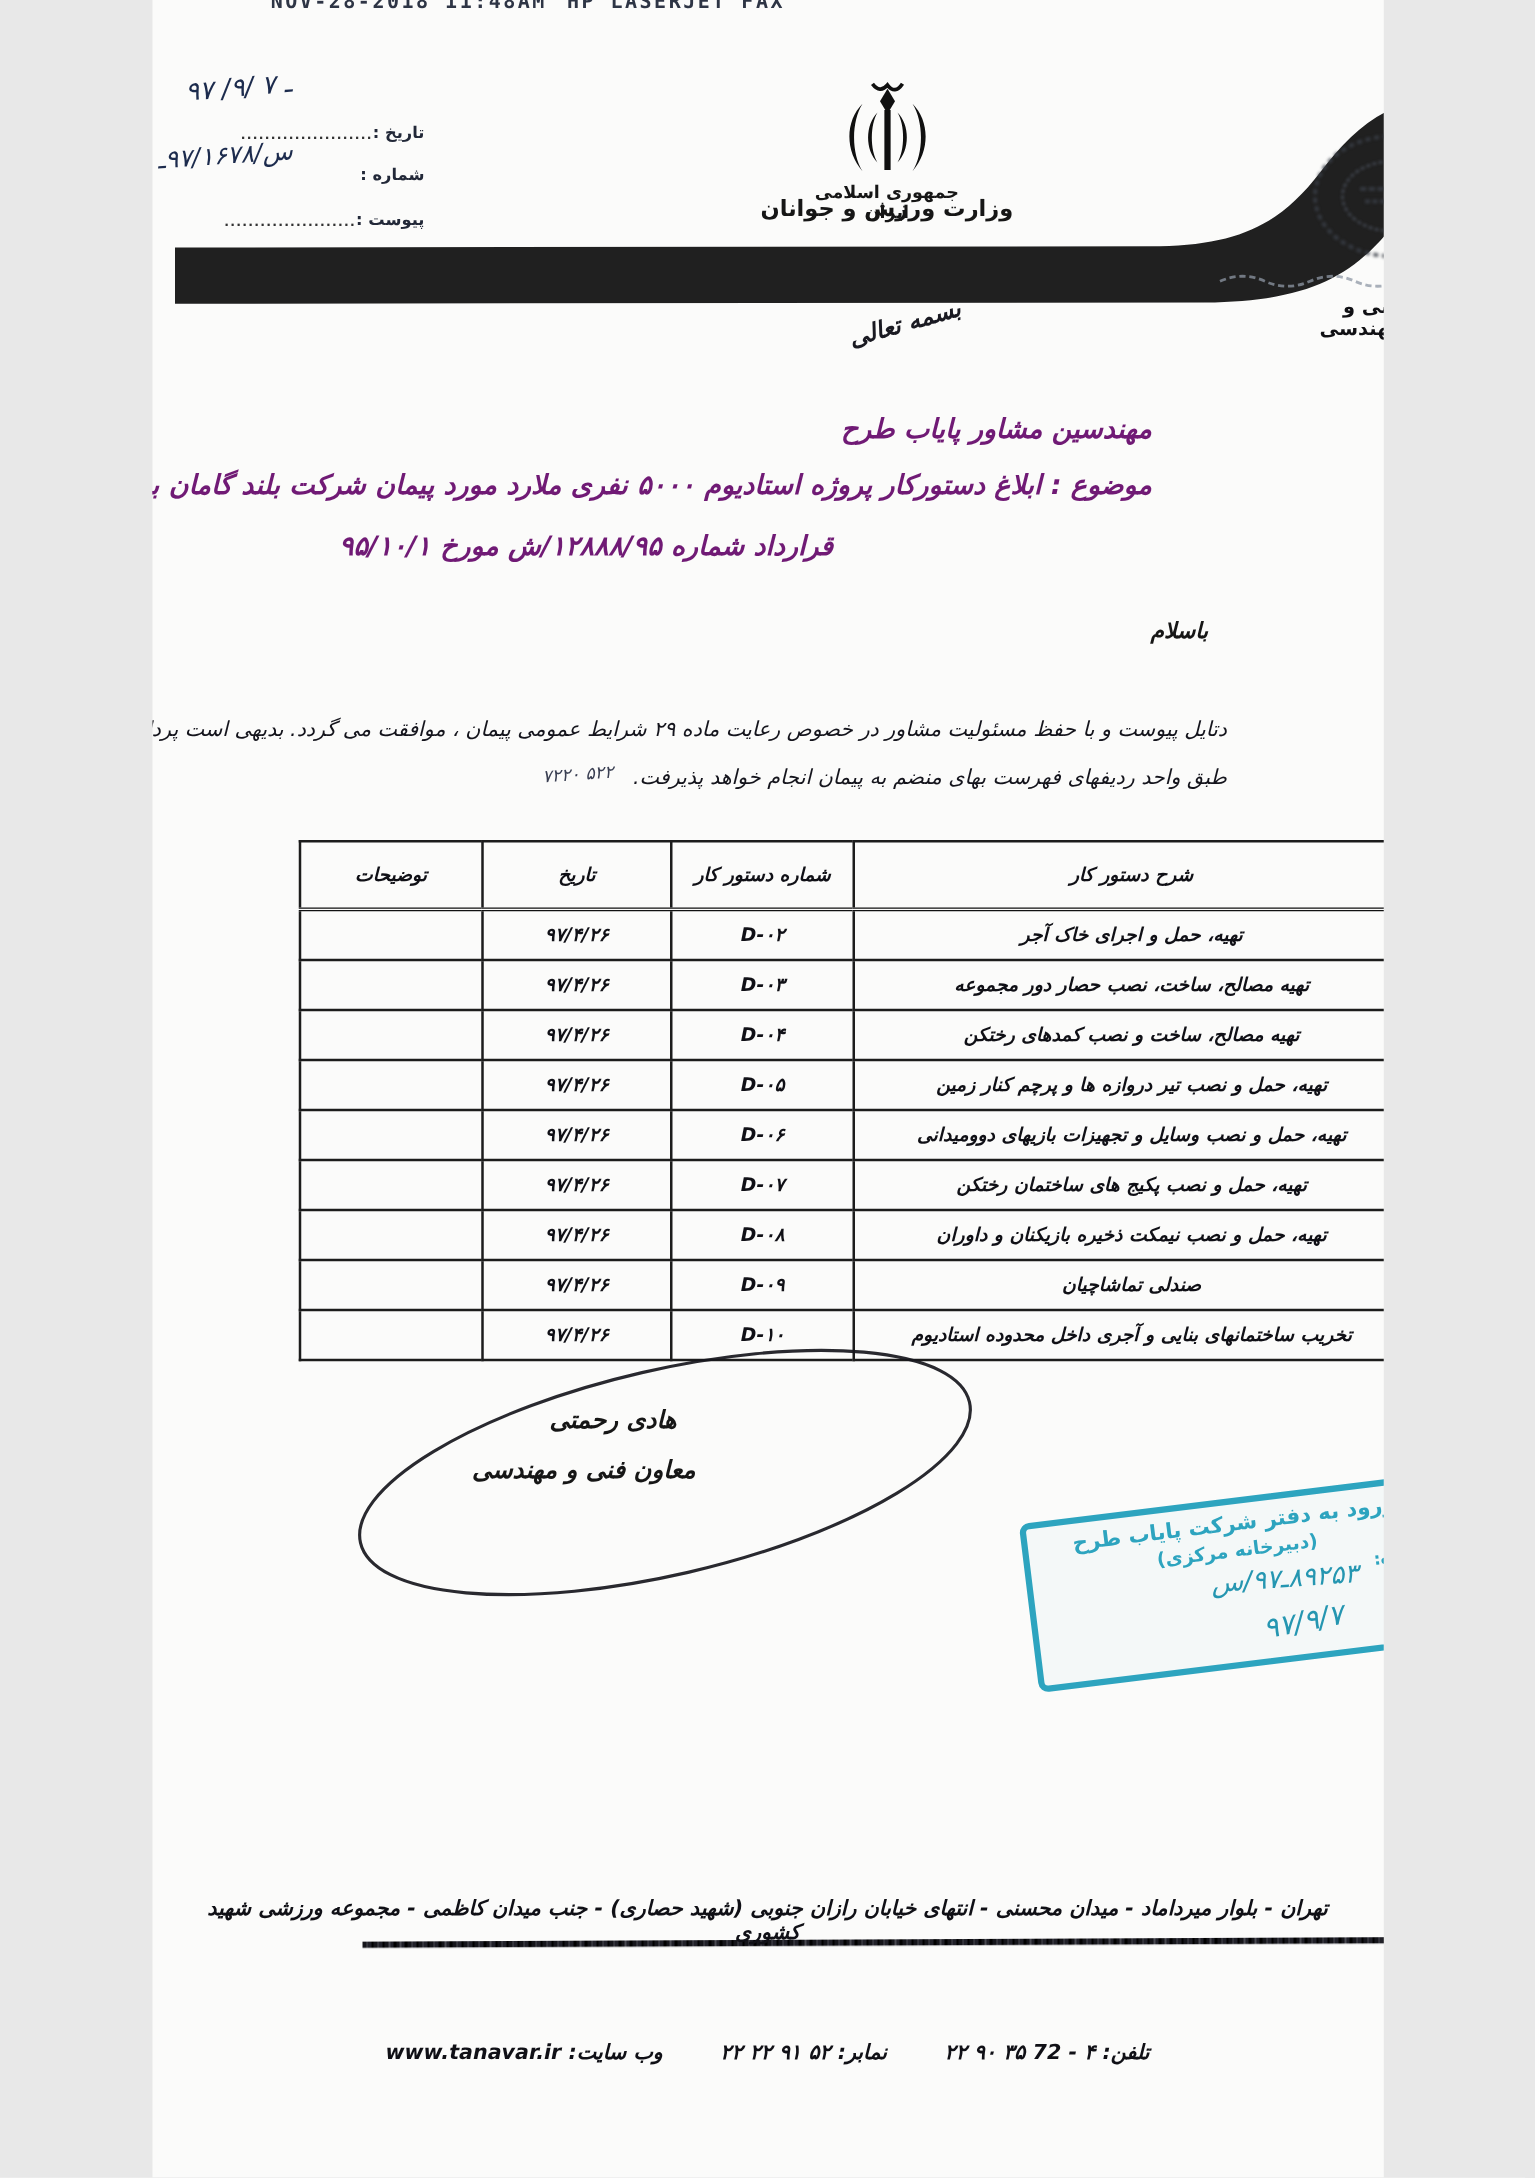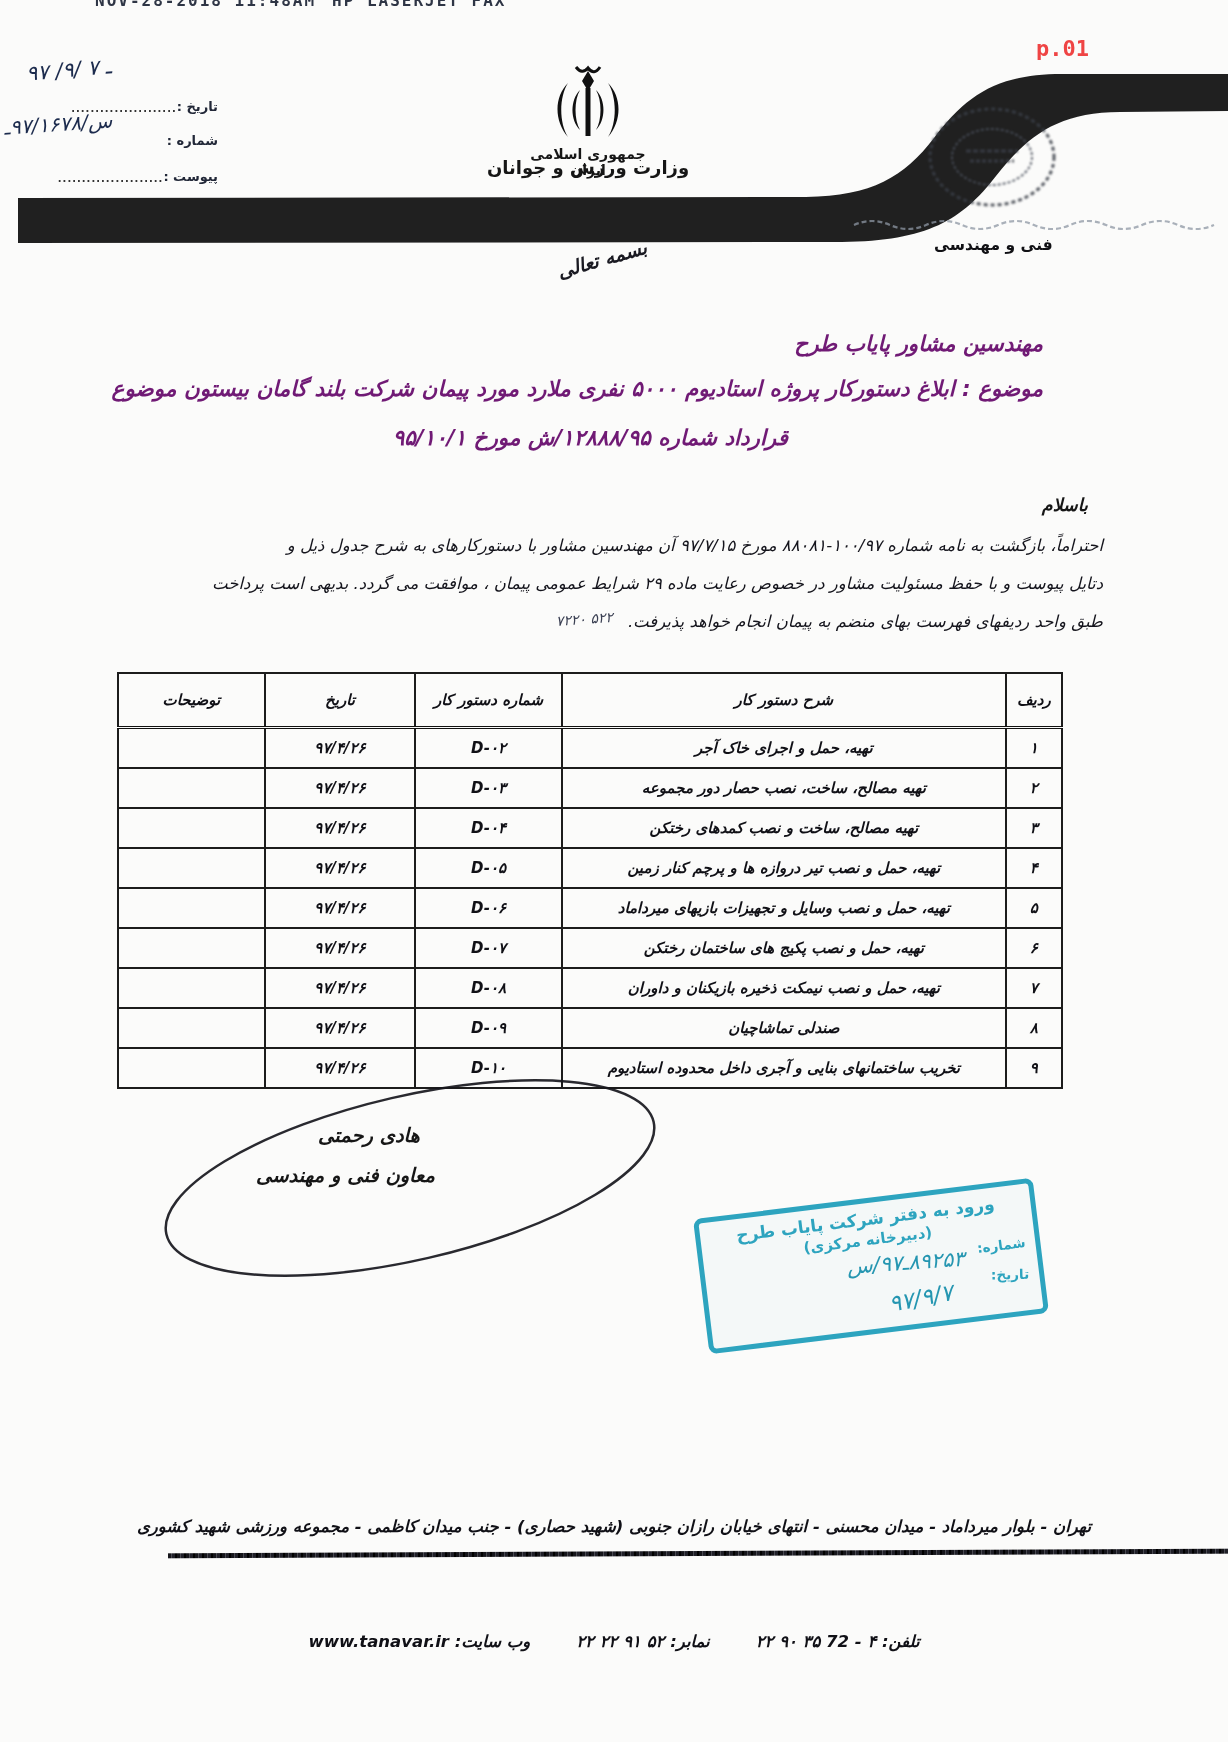--- a/index.html
+++ b/index.html
@@ -1,16 +1,16 @@
 <!DOCTYPE html>
 <html lang="fa"><head>
 <meta charset="utf-8">
 <style>
   html,body{margin:0;padding:0;background:#e8e8e8;}
-  #page{position:relative;width:1228px;height:1742px;margin:0 auto;background:#fbfbfa;
+  #page{position:relative;width:985px;height:1742px;margin:0 auto;background:#fbfbfa;
         overflow:hidden;font-family:"DejaVu Sans",sans-serif;color:#161616;}
   .abs{position:absolute;}
   .nowrap{white-space:nowrap;}
   .rtl{direction:rtl;unicode-bidi:embed;}
   .ltr{direction:ltr;unicode-bidi:embed;}
 
   
   .fax-strip{left:0;top:0;width:100%;height:16px;overflow:hidden;}
   .fax-txt{position:absolute;top:-9px;font-family:"DejaVu Sans Mono",monospace;
            font-size:16px;font-weight:bold;letter-spacing:2px;color:#2e3545;}
@@ -143,21 +143,20 @@
   </svg>
   <div class="abs dept rtl">فنی و مهندسی</div>
 
   <div class="abs besmele rtl nowrap">بسمه تعالی</div>
 
   <div class="abs h-bold rtl nowrap recipient">مهندسین مشاور پایاب طرح</div>
   <div class="abs h-bold rtl nowrap subject1">موضوع : ابلاغ دستورکار پروژه استادیوم ۵۰۰۰ نفری ملارد مورد پیمان شرکت بلند گامان بیستون موضوع</div>
   <div class="abs h-bold rtl nowrap subject2">قرارداد شماره ۱۲۸۸۸/۹۵/ش مورخ ۹۵/۱۰/۱</div>
 
   <div class="abs salutation rtl nowrap">باسلام</div>
-  <div class="abs bodyline rtl nowrap" style="top:536px;">احتراماً، بازگشت به نامه شماره ۱۰۰/۹۷-۸۸۰۸۱ مورخ ۹۷/۷/۱۵ آن مهندسین مشاور با دستورکارهای به شرح جدول ذیل و</div>
   <div class="abs bodyline rtl nowrap" style="top:574px;text-align:center;">دتایل پیوست و با حفظ مسئولیت مشاور در خصوص رعایت ماده ۲۹ شرایط عمومی پیمان ، موافقت می گردد. بدیهی است پرداخت</div>
   <div class="abs bodyline rtl nowrap" style="top:612px;">
     <span>طبق واحد ردیفهای فهرست بهای منضم به پیمان انجام خواهد پذیرفت.</span>
     <span class="note-hw ltr">۷۲۲۰ ۵۲۲</span>
   </div>
 
   <table class="orders">
     <colgroup>
       <col class="col-row">
         <col class="col-desc">
@@ -198,21 +197,21 @@
       </tr>
         <tr>
         <td>۴</td>
         <td>تهیه، حمل و نصب تیر دروازه ها و پرچم کنار زمین</td>
         <td class="ltr">D-۰۵</td>
         <td class="ltr">۹۷/۴/۲۶</td>
         <td></td>
       </tr>
         <tr>
         <td>۵</td>
-        <td>تهیه، حمل و نصب وسایل و تجهیزات بازیهای میرداماد</td>
+        <td>تهیه، حمل و نصب وسایل و تجهیزات بازیهای دوومیدانی</td>
         <td class="ltr">D-۰۶</td>
         <td class="ltr">۹۷/۴/۲۶</td>
         <td></td>
       </tr>
         <tr>
         <td>۶</td>
         <td>تهیه، حمل و نصب پکیج های ساختمان رختکن</td>
         <td class="ltr">D-۰۷</td>
         <td class="ltr">۹۷/۴/۲۶</td>
         <td></td>

